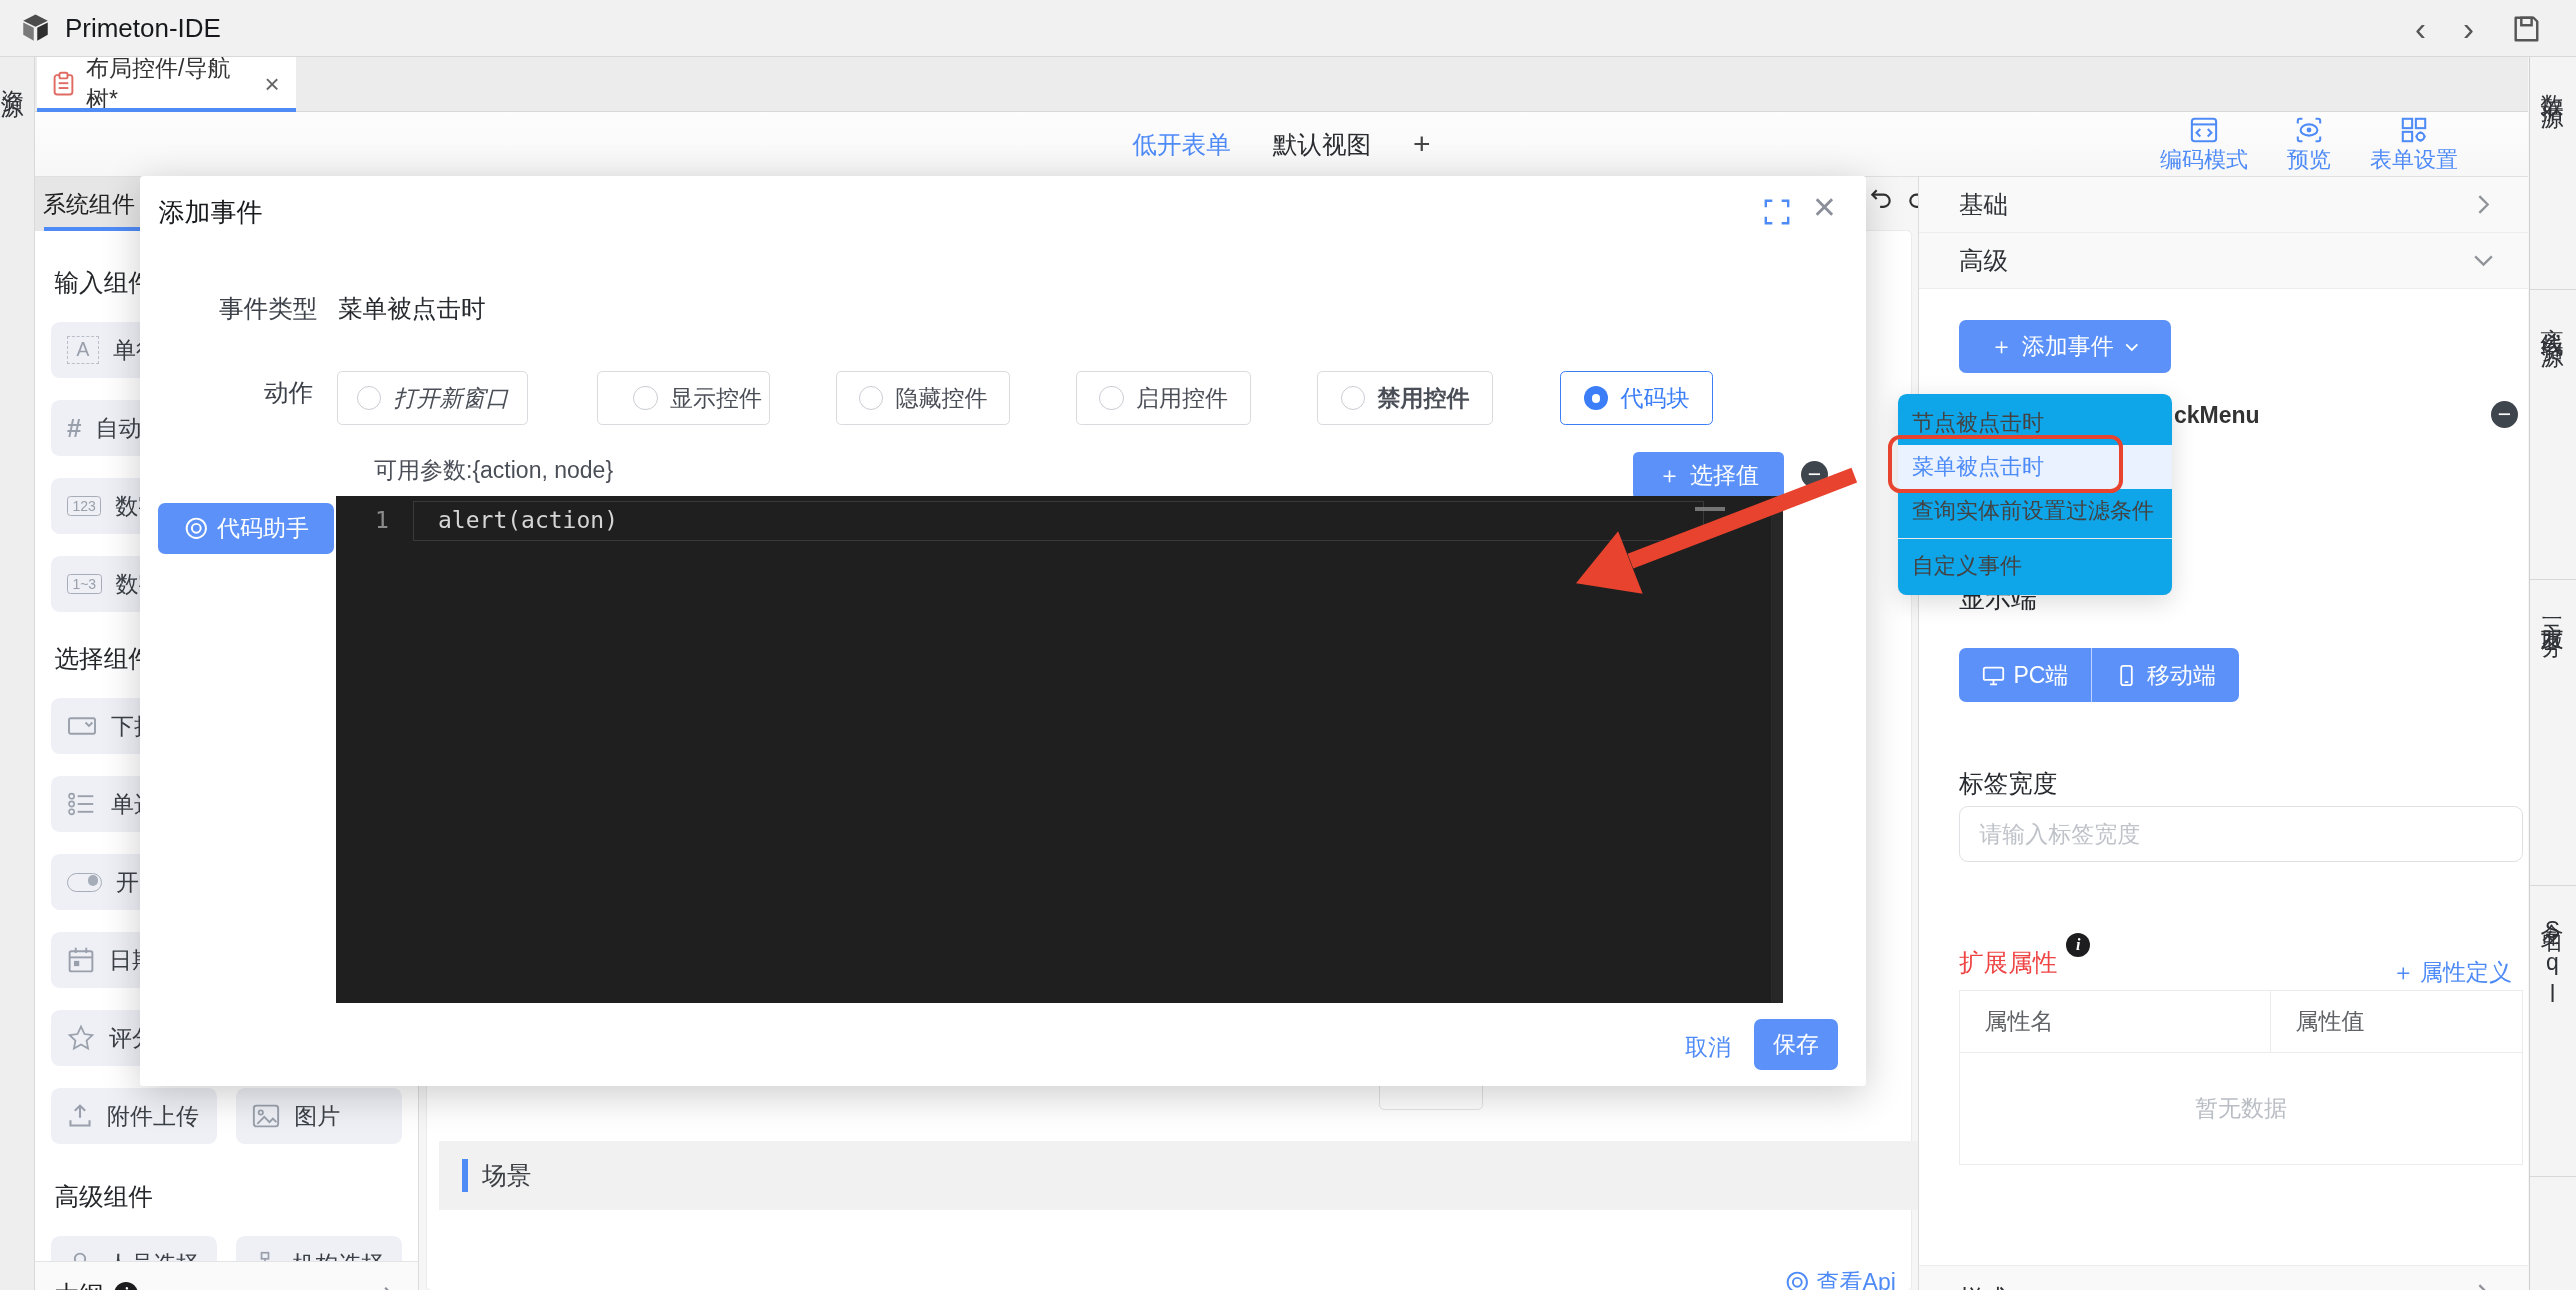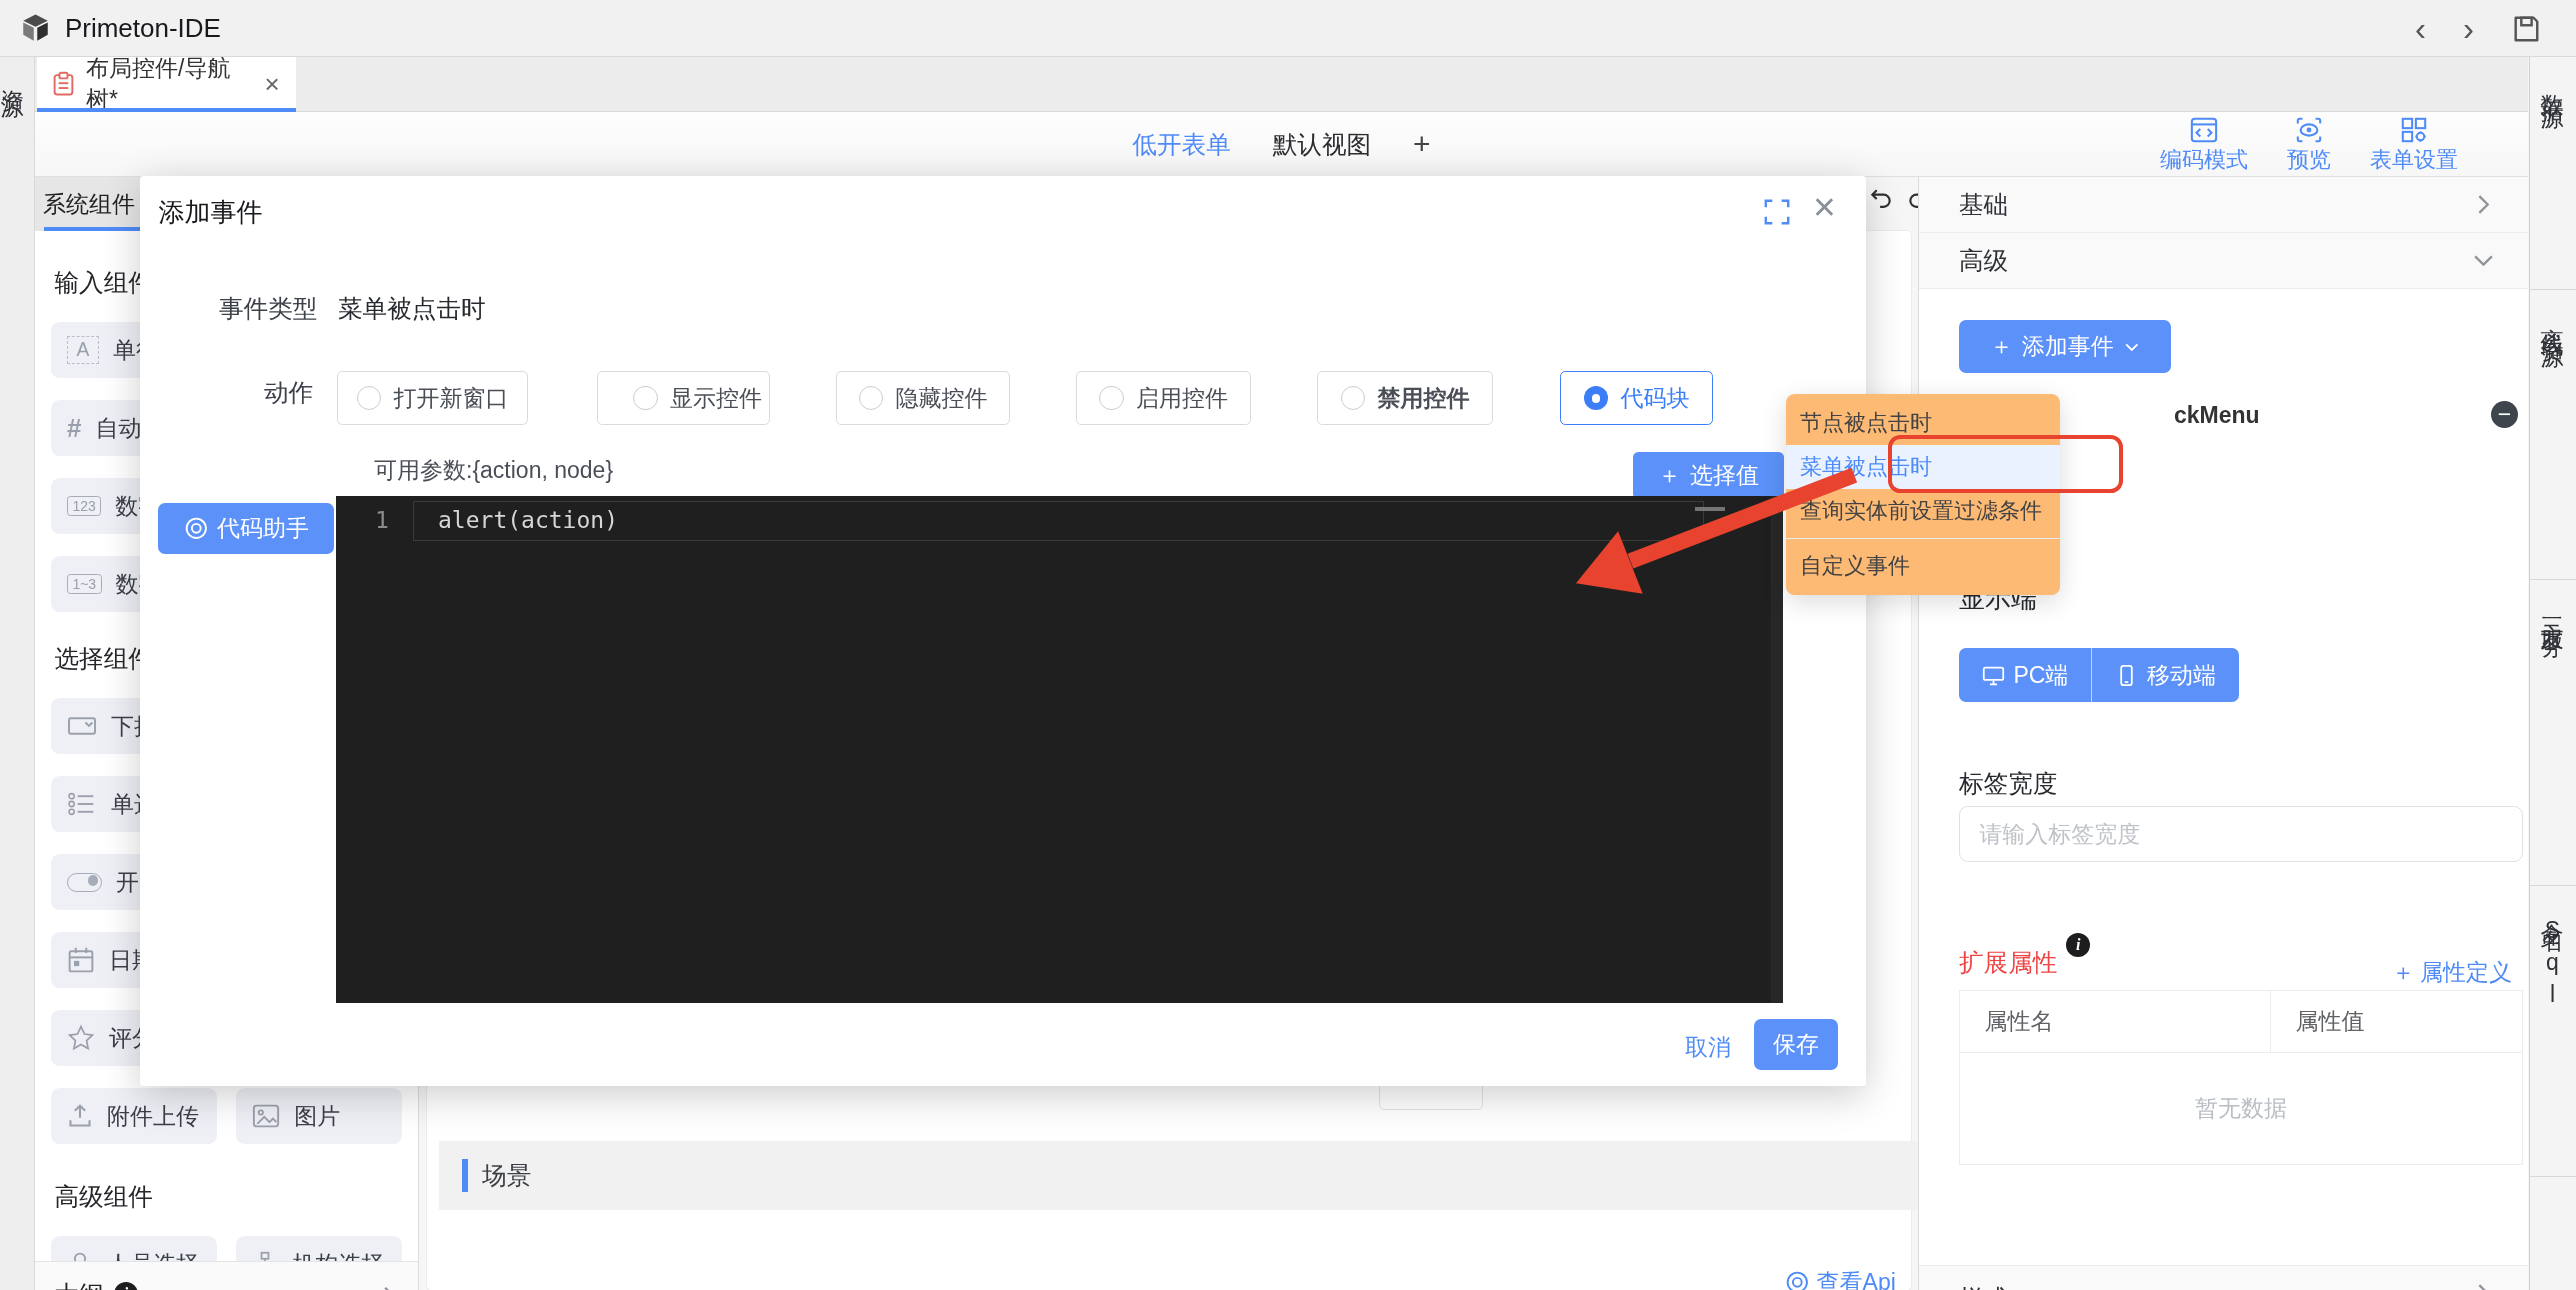--- a/index.html
+++ b/index.html
@@ -92,21 +92,21 @@
   .prop-table { position:absolute; left:40px; top:813px; width:564px; border:0.9px solid #ececee; }
   .prop-thead { display:flex; border-bottom:0.9px solid #ececee; }
   .prop-th { height:61px; display:flex; align-items:center; padding-left:24.6px; font-size:23px; color:#606266; }
   .prop-th.c1 { width:311px; border-right:0.9px solid #ececee; }
   .prop-th.c2 { flex:1; }
   .prop-empty { height:111px; display:flex; align-items:center; justify-content:center; font-size:23px; color:#b9bdc4; }
   .style-row { position:absolute; left:0px; top:1088px; width:609px; height:53px; background:#f9f9f9; border-top:0.9px solid #ededed; display:flex; align-items:flex-start; justify-content:space-between; padding:16px 33px 0 40px; }
   .style-row .lbl { font-size:24.6px; color:#2f3237; font-weight:500; }
 
   
-  .dropdown { left:1786px; top:394px; width:274px; background:#fdba74; border-radius:8.8px; box-shadow:0 7px 26px rgba(0,0,0,.14), 0 0 0.9px rgba(0,0,0,.1); padding:7px 0; z-index:60; }
+  .dropdown { left:1898px; top:394px; width:274px; background:#0ea5e9; border-radius:8.8px; box-shadow:0 7px 26px rgba(0,0,0,.14), 0 0 0.9px rgba(0,0,0,.1); padding:7px 0; z-index:60; }
   .menu-item { height:44px; display:flex; align-items:center; padding:0 14px; font-size:22px; color:#434343; cursor:pointer; white-space:nowrap; }
   .menu-item.active { background:#e9f2fe; color:#4d8bf8; }
   .menu-divider { height:0.9px; background:#ebebeb; margin:5.3px 0; }
 
   
   .red-box { left:1888px; top:435px; width:235px; height:58px; border:4.4px solid #e8432e; border-radius:12.3px; z-index:80; pointer-events:none; }
   .arrow-svg { left:0; top:0; width:2576px; height:1291px; z-index:85; pointer-events:none; }
 
   
   .modal { left:140px; top:176px; width:1726px; height:910px; background:#fff; border-radius:3.5px; box-shadow:0 8.8px 39px rgba(0,0,0,.2); z-index:50; }
@@ -450,21 +450,21 @@
   <svg class="modal-fullscreen" width="28" height="28" viewBox="0 0 30 30">
     <path d="M3 10 V3 h7 M20 3 h7 v7 M27 20 v7 h-7 M10 27 H3 v-7" fill="none" stroke="#4f8bf7" stroke-width="2.6"></path>
   </svg>
   <span class="modal-close">×</span>
 
   <span class="mrow-label event-type-label">事件类型</span>
   <span class="event-type-value">菜单被点击时</span>
 
   <span class="mrow-label action-label">动作</span>
 
-  <div class="radio-box" style="left:197px;width:191px;">
+  <div class="radio-box" style="left:197px;width:191px;font-style:italic;">
     <span class="radio-dot"></span>
       <span>打开新窗口</span>
   </div>
   <div class="radio-box" style="left:457px;width:173px;padding-left:28px;">
     <span class="radio-dot"></span>
       <span>显示控件</span>
   </div>
   <div class="radio-box" style="left:696px;width:174px;">
     <span class="radio-dot"></span>
       <span>隐藏控件</span>

